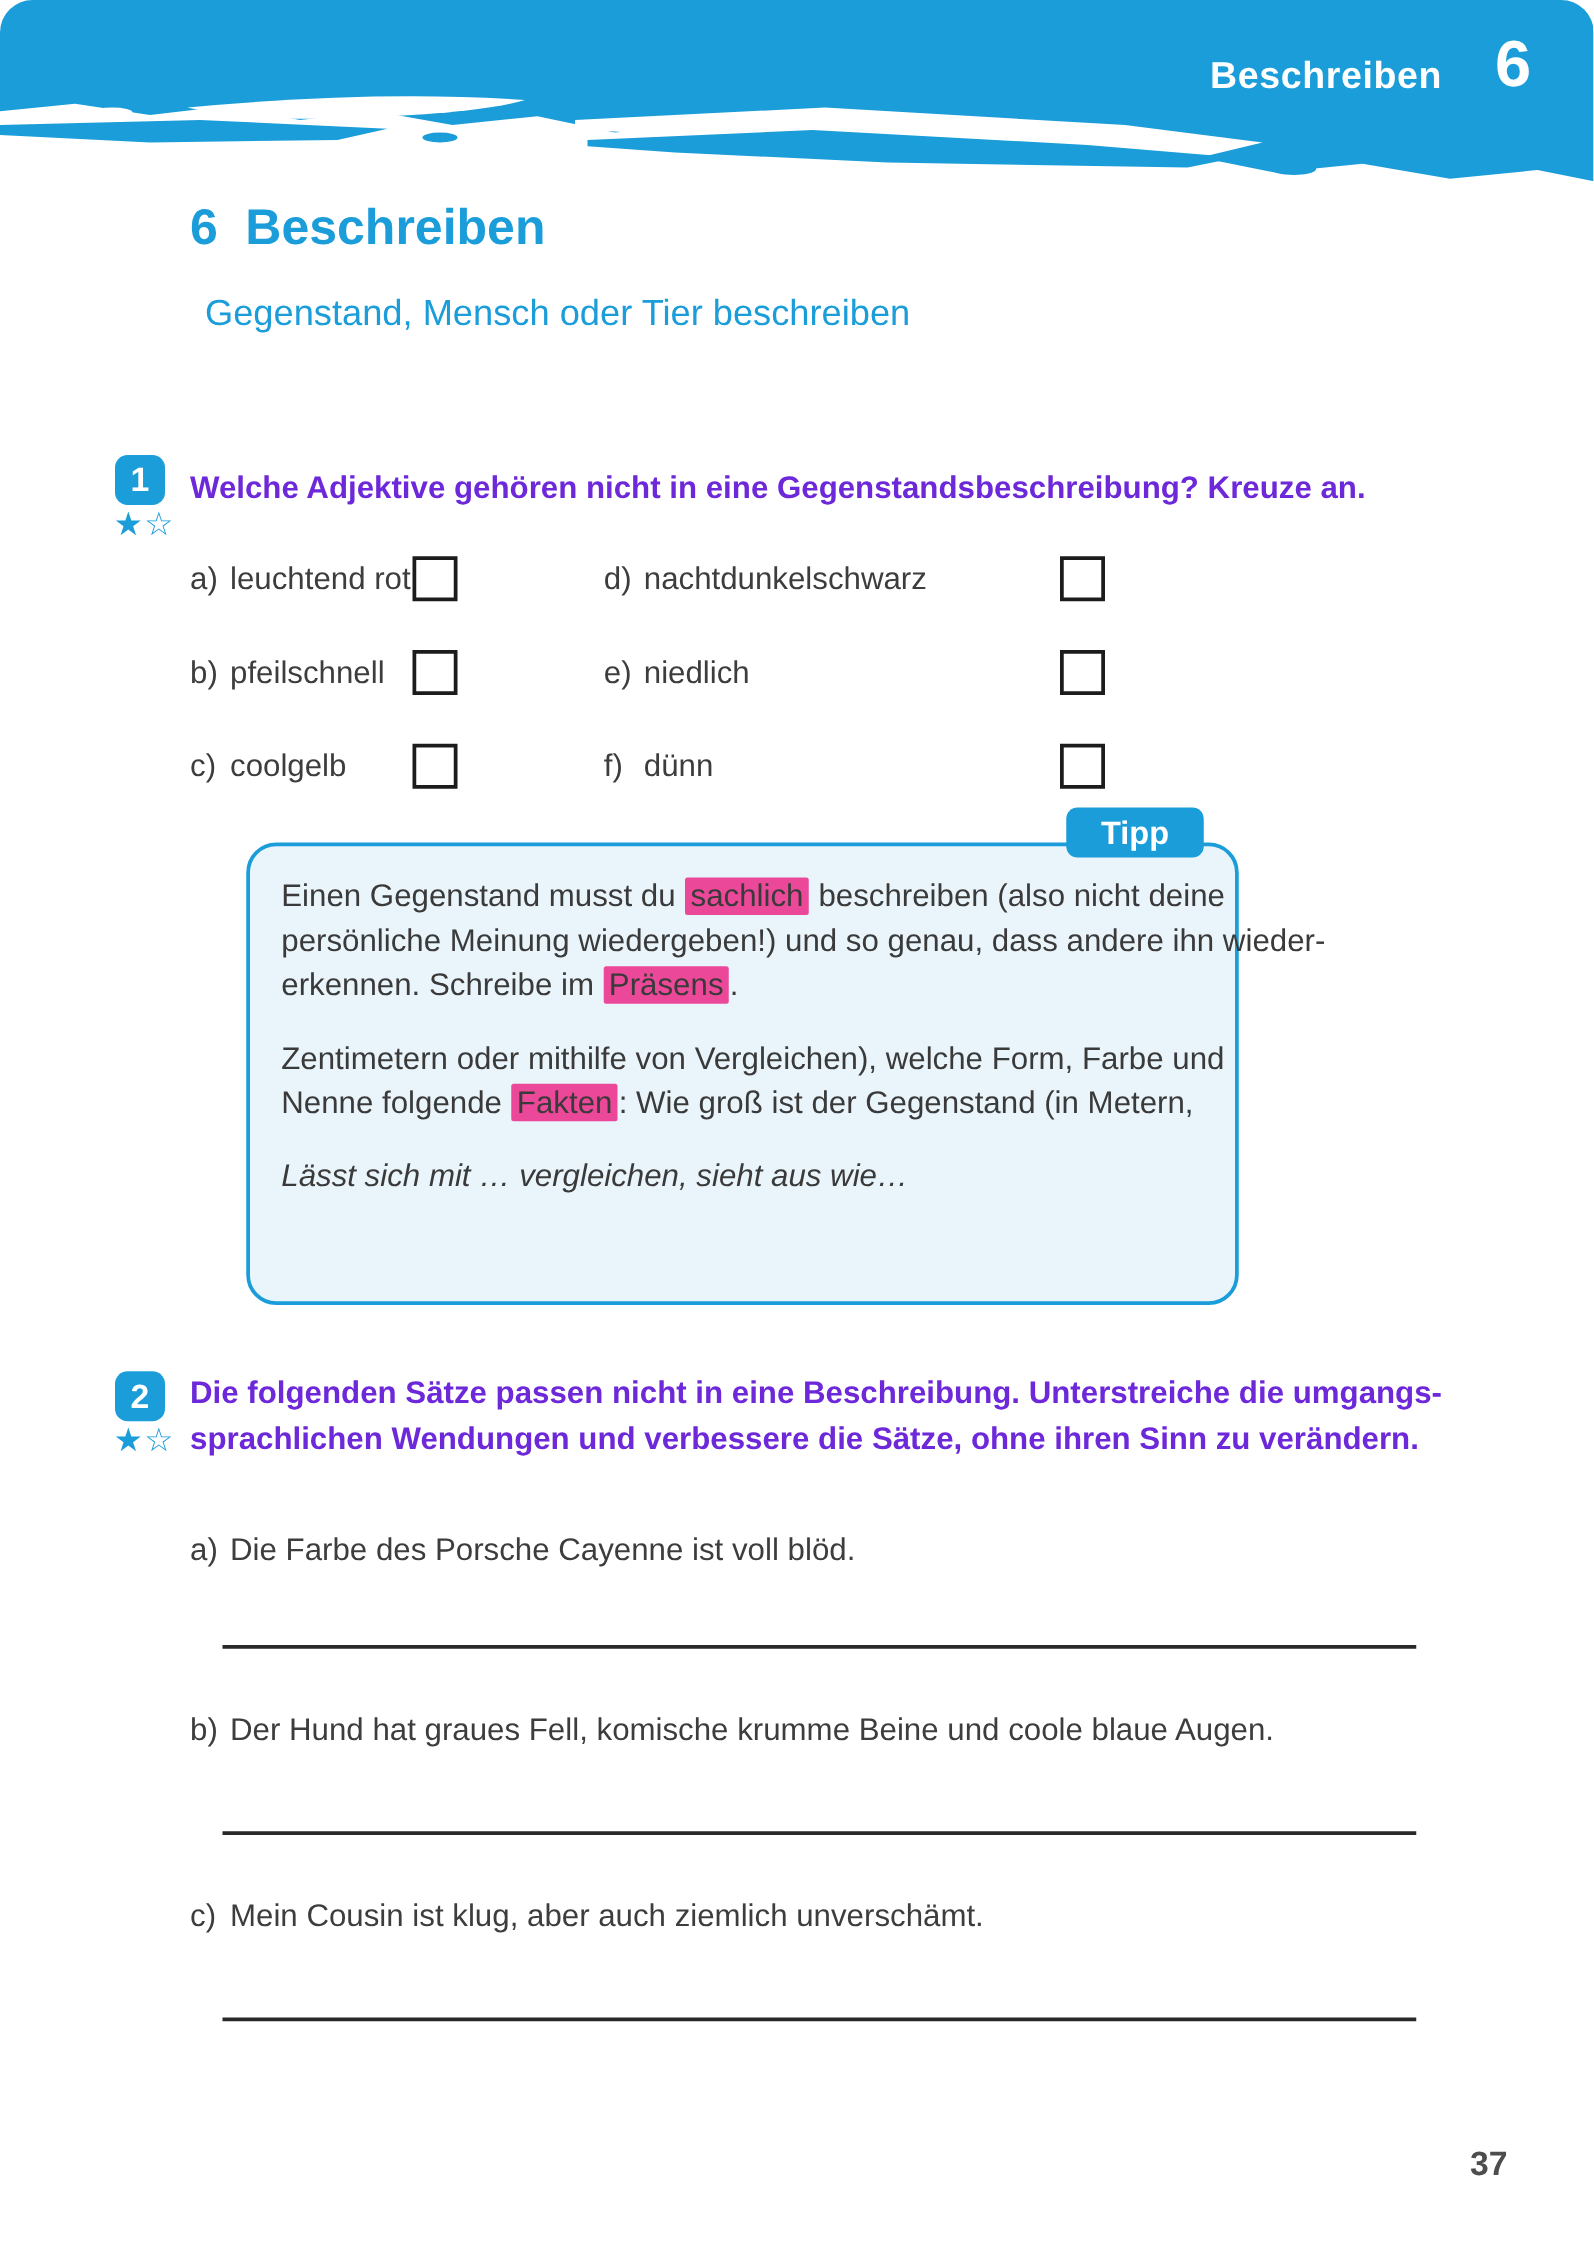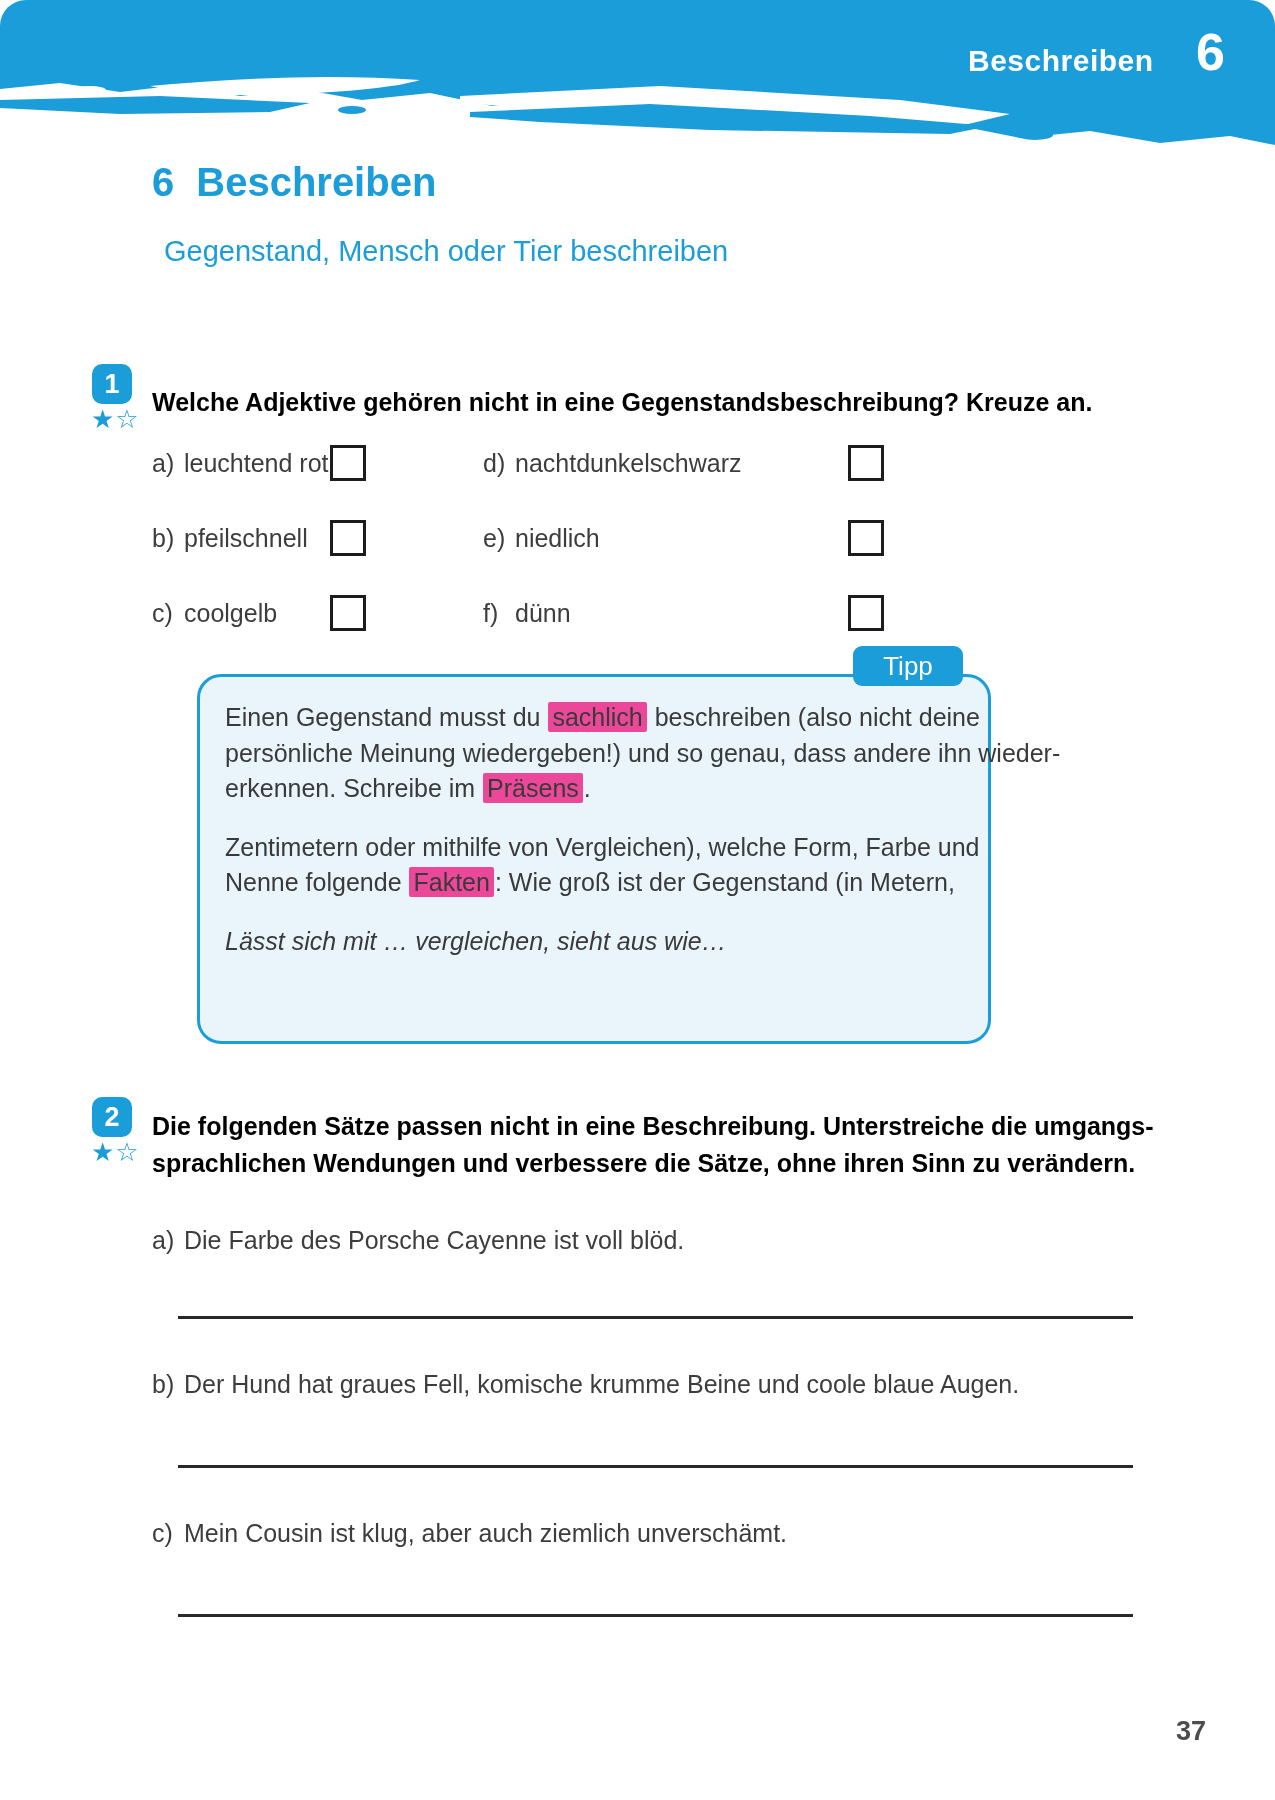--- a/index.html
+++ b/index.html
@@ -16,32 +16,32 @@
 
   
   .title{position:absolute;left:152px;top:160px;font-size:40px;font-weight:bold;color:#1b9dd9;display:flex;gap:22px;}
   .subtitle{position:absolute;left:164px;top:235px;font-size:29px;font-weight:normal;color:#1b9dd9;}
 
   
   .ex-badge{position:absolute;width:40px;height:40px;background:#1b9dd9;border-radius:10px;
     color:#fff;font-size:27px;font-weight:bold;display:flex;align-items:center;justify-content:center;}
   .ex-stars{position:absolute;font-size:26px;color:#1b9dd9;letter-spacing:1px;}
 
-  .question{position:absolute;font-size:25px;font-weight:bold;color:#000000;line-height:37px;white-space:nowrap;margin-top:12px;}
+  .question{position:absolute;font-size:25px;font-weight:bold;color:#6d28d9;line-height:37px;white-space:nowrap;}
 
   
   .opt-row{position:absolute;height:36px;display:flex;align-items:center;font-size:25px;color:#3d3d3d;}
   .opt-letter{display:inline-block;width:32px;}
   .checkbox{position:absolute;width:36px;height:36px;box-sizing:border-box;border:3px solid #1c1c1c;background:#ffffff;}
 
   
   .tip-box{position:absolute;left:197px;top:674px;width:794px;height:370px;box-sizing:border-box;
     background:#e9f4fb;border:3px solid #1b9dd9;border-radius:24px;}
   .tip-badge{position:absolute;left:853px;top:646px;width:110px;height:40px;background:#1b9dd9;border-radius:9px;
-    color:#fff;font-size:26px;font-weight:normal;display:flex;align-items:center;justify-content:center;}
+    color:#fff;font-size:26px;font-weight:bold;display:flex;align-items:center;justify-content:center;}
   .tip-content{position:absolute;left:225px;top:700px;width:745px;font-size:25px;color:#3a3a3a;}
   .tip-para{margin:0 0 23px 0;}
   .tip-line{line-height:35.5px;white-space:nowrap;}
   .tip-line .hl{background:#ec4899;border-radius:2px;padding:1px 4px;margin:0 1px;}
   .tip-line .it{font-style:italic;}
 
   
   .q2-line{white-space:nowrap;}
   .item-row{position:absolute;font-size:25px;color:#3d3d3d;display:flex;}
   .item-letter{display:inline-block;width:32px;}

